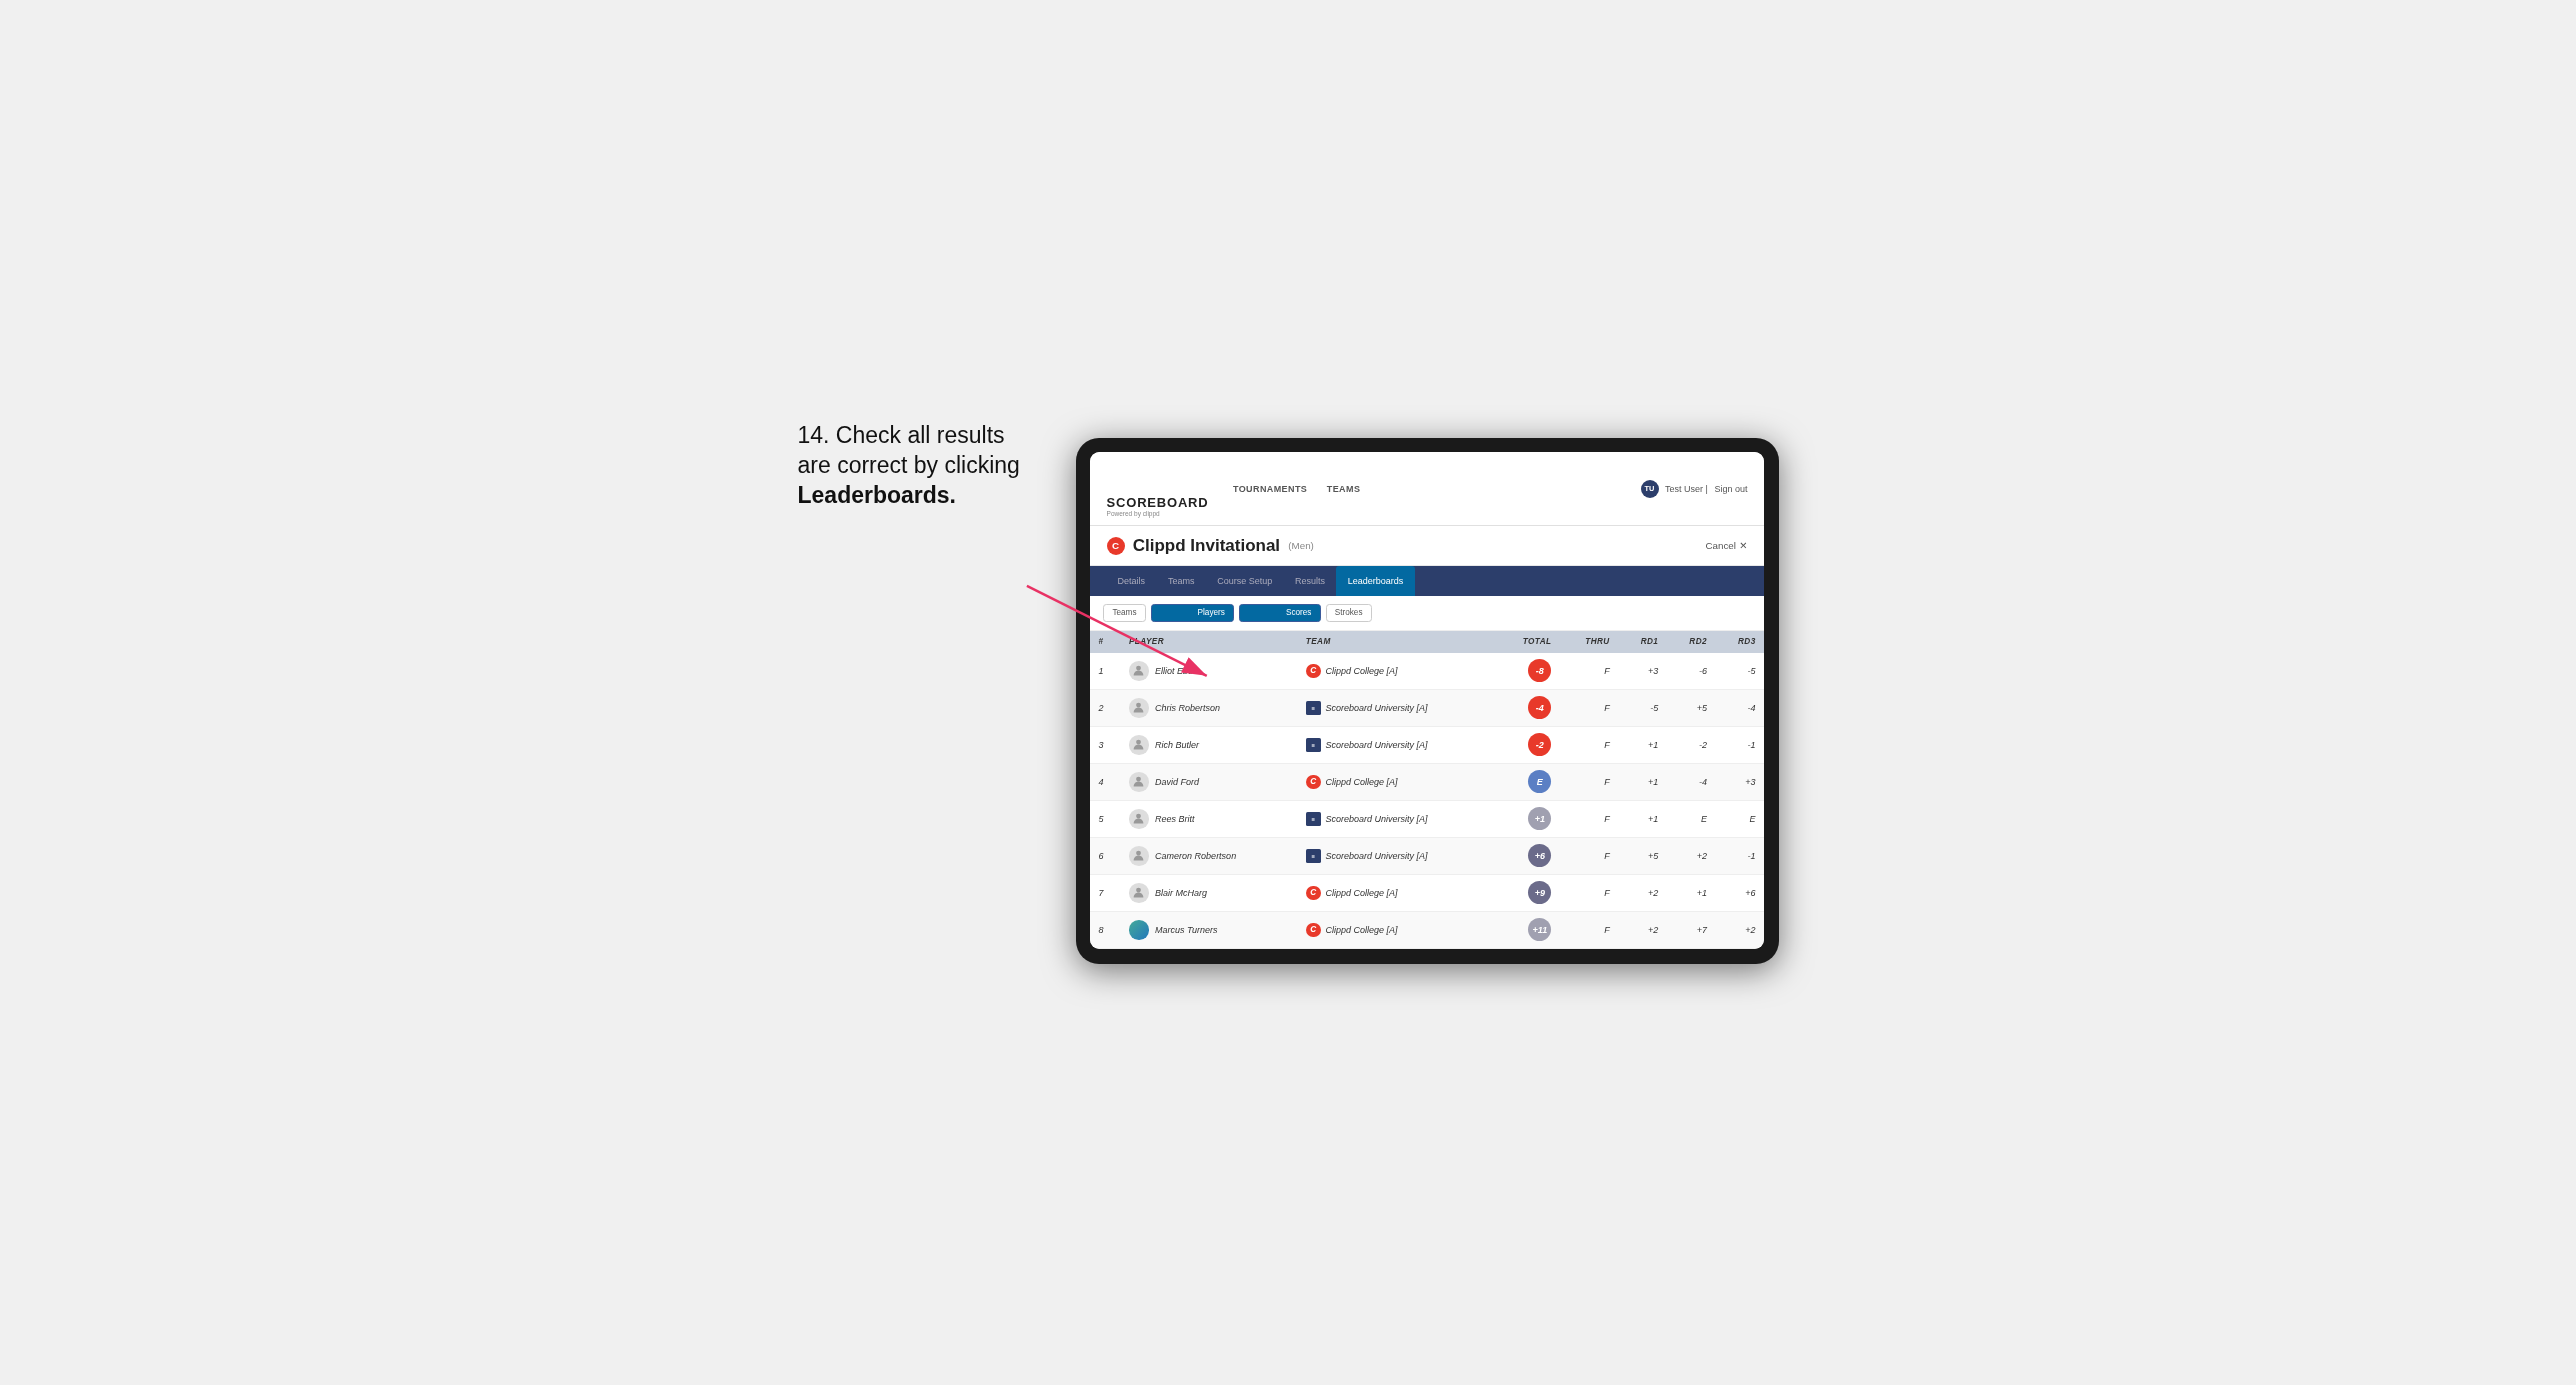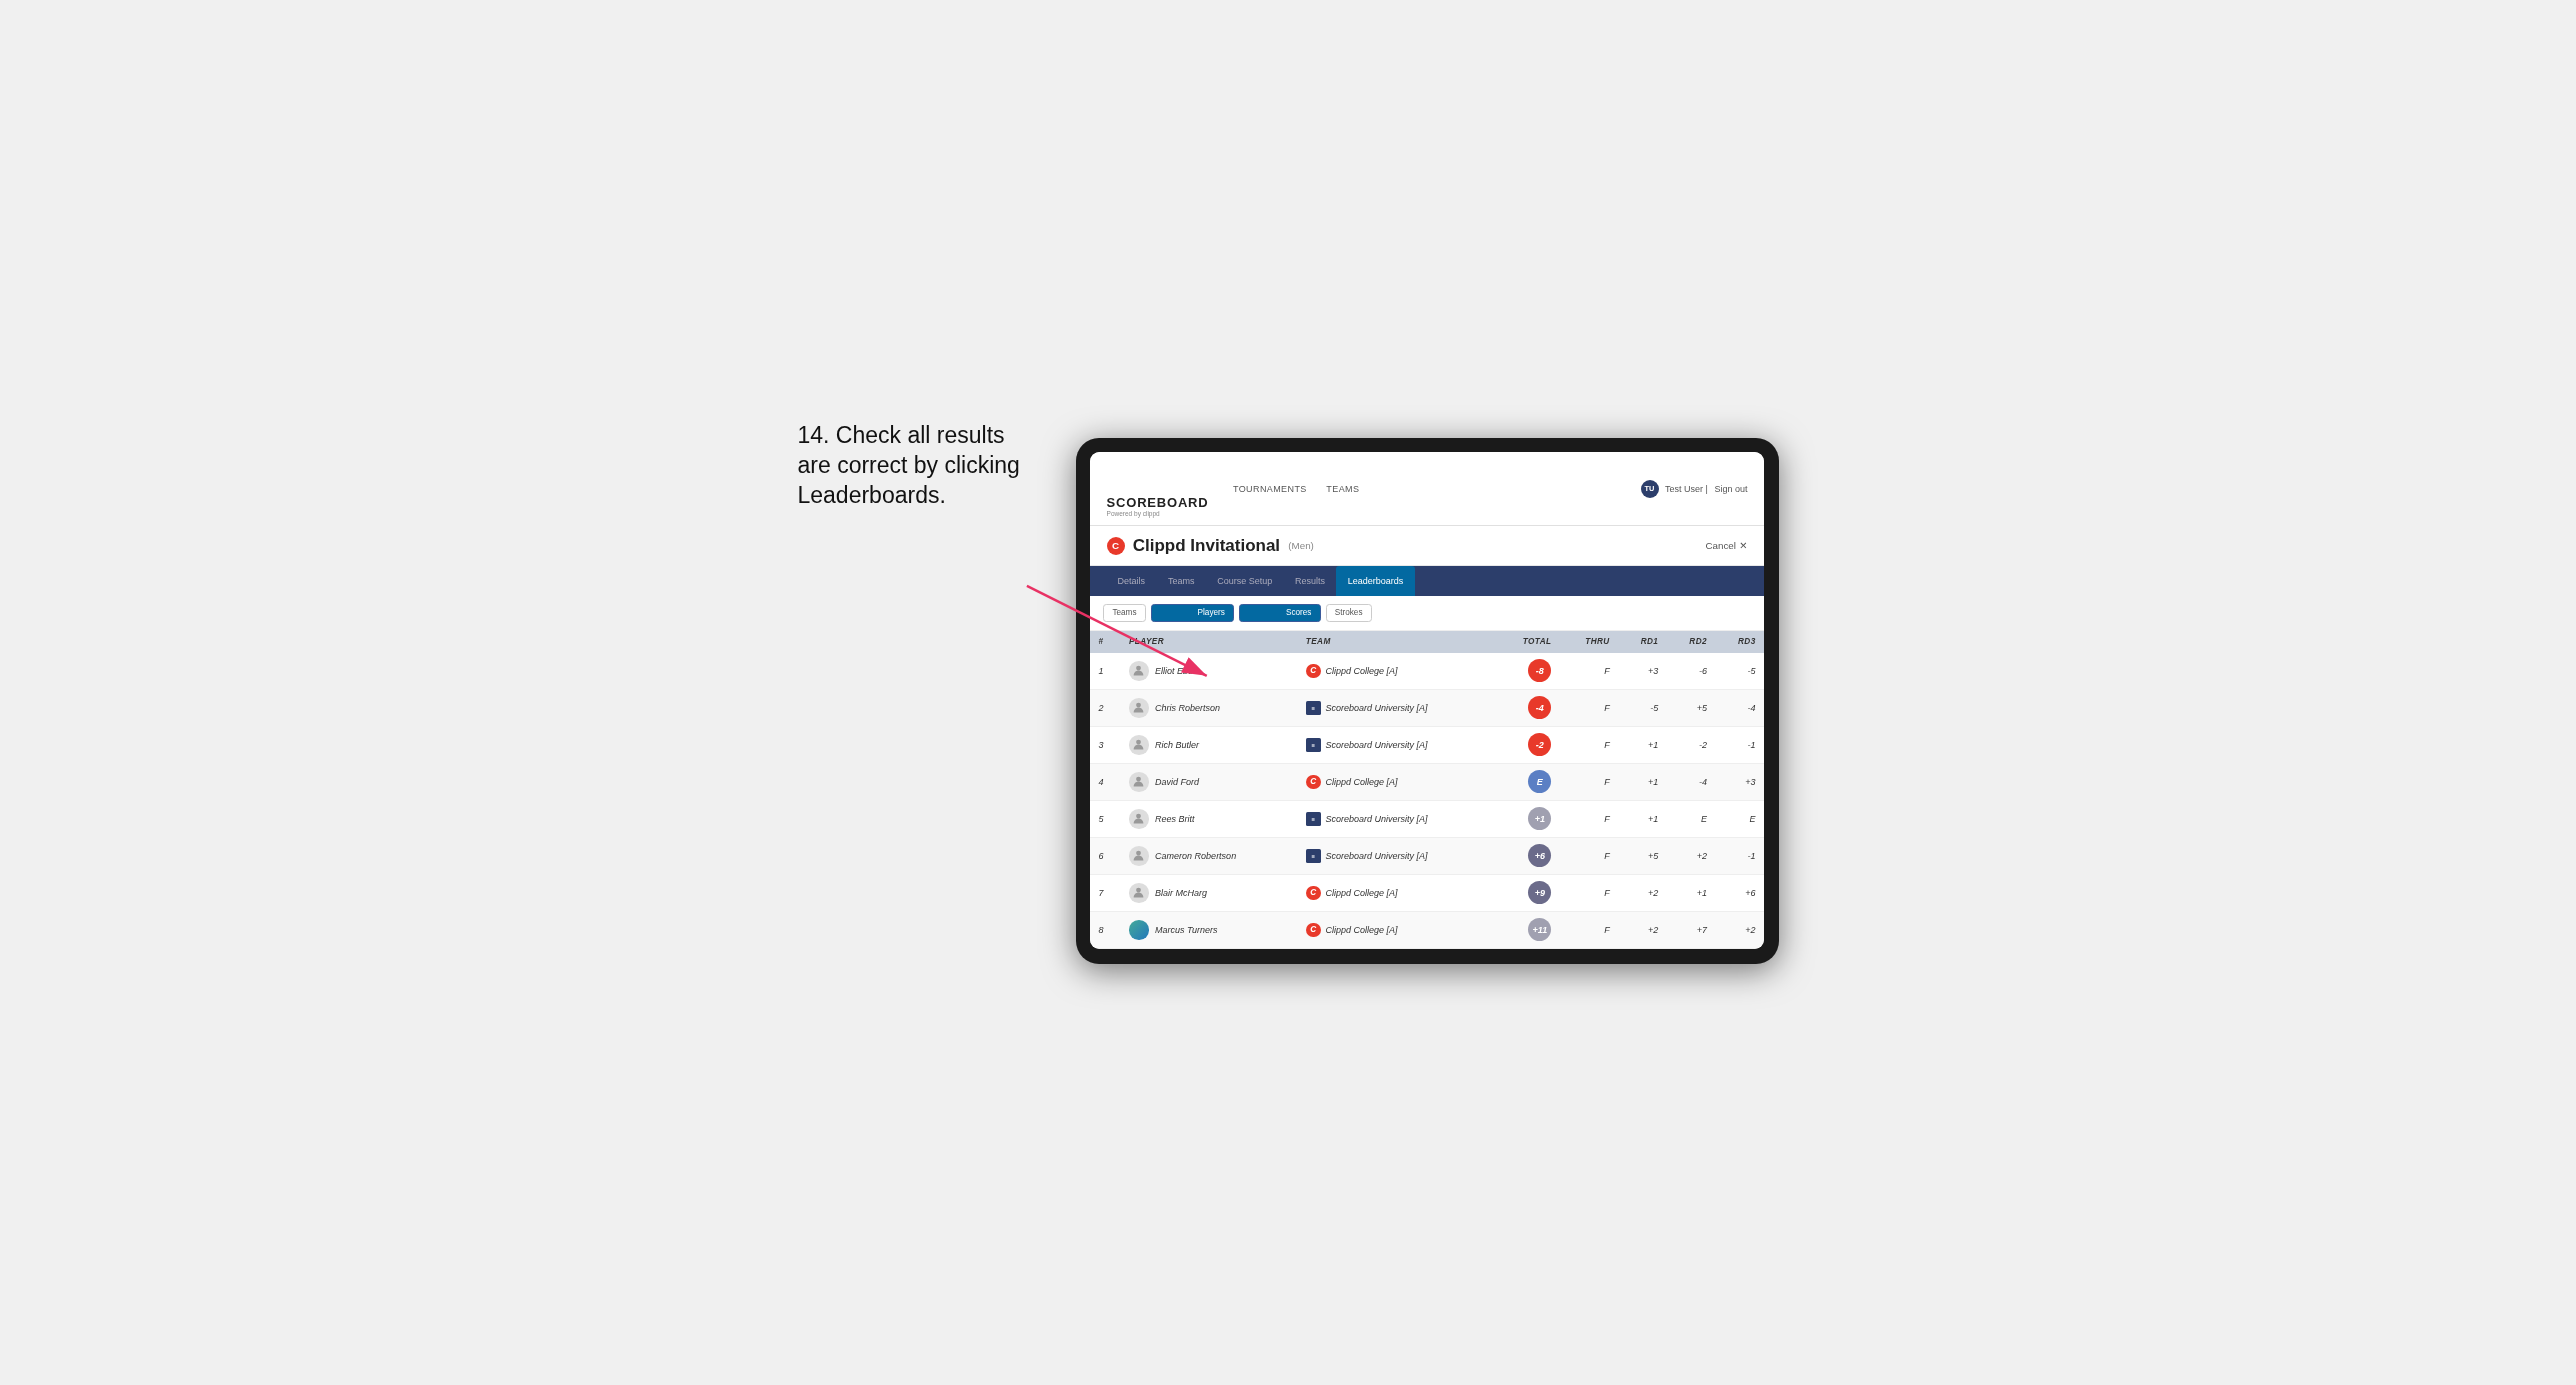--- a/index.html
+++ b/index.html
@@ -22,21 +22,21 @@
     .instruction-text {
       position: absolute;
       top: 0;
       left: 0;
       font-size: 23px;
       line-height: 1.3;
       color: #111;
       width: 262px;
     }
     .instruction-text strong {
-      font-weight: 400;
+      font-weight: 700;
     }
 
     
     .arrow-overlay {
       position: absolute;
       top: 0;
       left: 0;
       width: 100%;
       height: 100%;
       pointer-events: none;
@@ -89,21 +89,21 @@
     }
 
     .nav-links {
       display: flex;
       gap: 19.6px;
       flex: 1;
     }
 
     .nav-link {
       font-size: 9px;
-      font-weight: 400;
+      font-weight: 700;
       color: #555;
       letter-spacing: 0.4px;
       cursor: pointer;
       padding: 3.3px 0;
     }
 
     .header-right {
       display: flex;
       align-items: center;
       gap: 6.5px;

